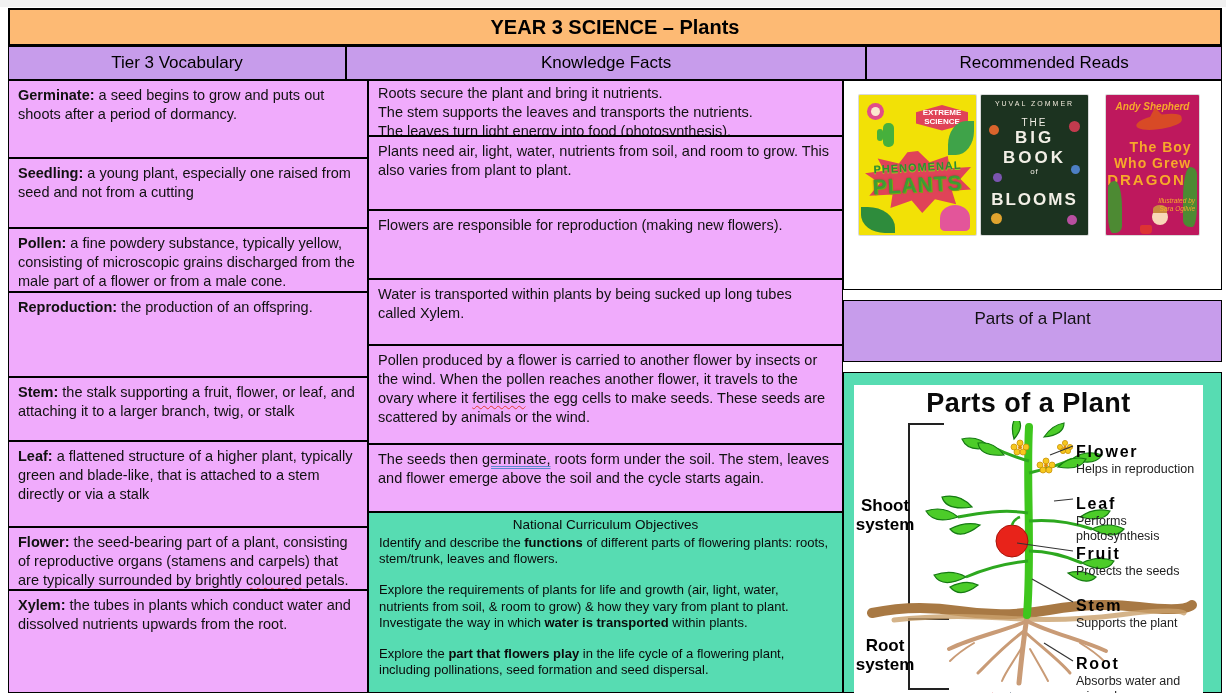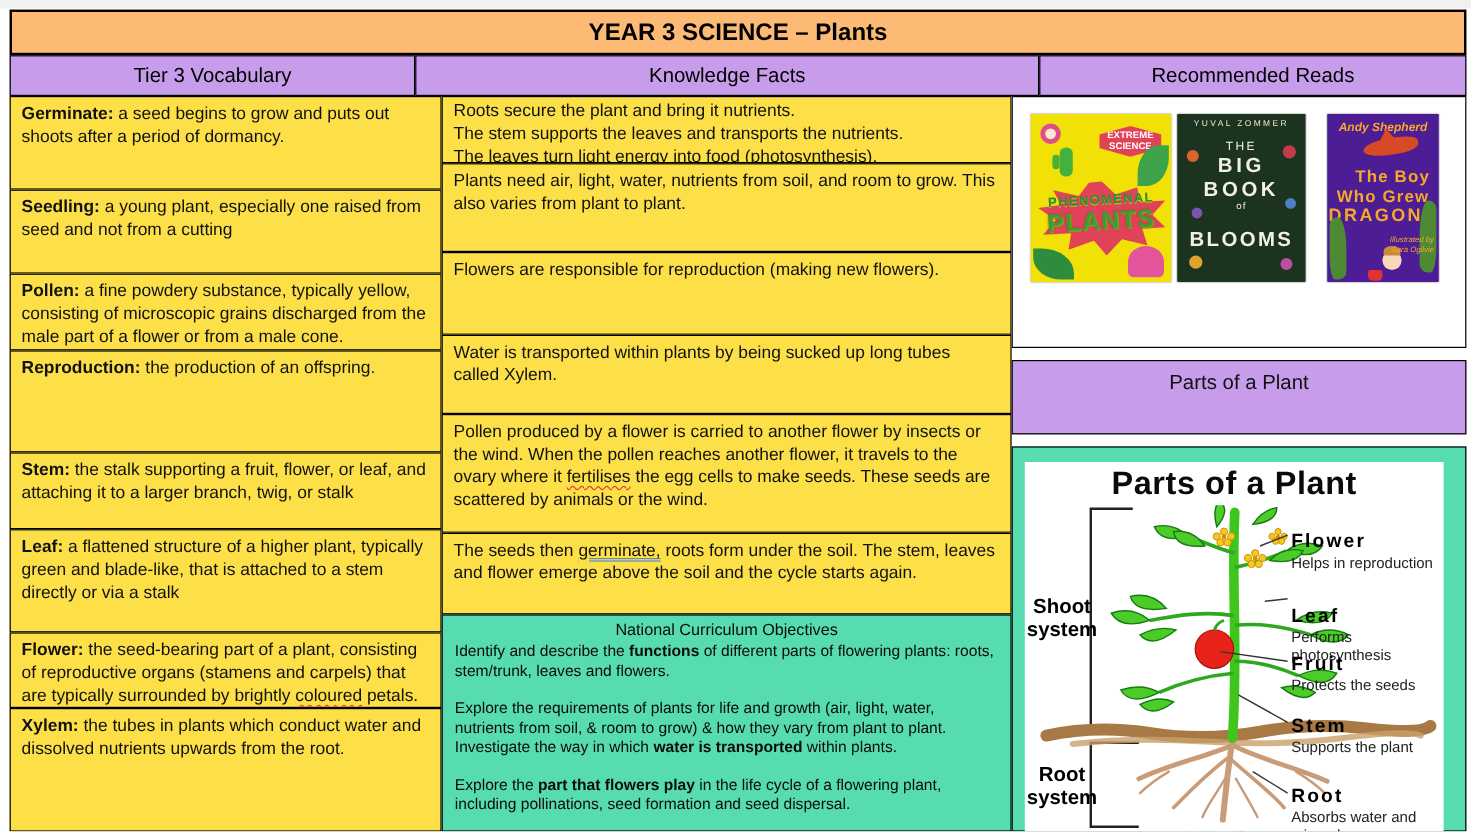--- a/index.html
+++ b/index.html
@@ -19,21 +19,21 @@
     background:#C79CEB; border:1px solid #000; height:34px;
     display:flex; align-items:center; justify-content:center;
     font-size:17px; color:#000;
   }
   .hc1 { width:360px; } .hc2 { width:554px; } .hc3 { width:379px; }
 
   .body-area { position:absolute; left:8px; top:80px; width:1214px; height:613px; display:flex; }
   .col { display:flex; flex-direction:column; }
   .col1 { width:360px; } .col2 { width:475px; } .col3 { width:379px;gap:10px; }
 
-  .cell { border:1px solid #000; background:#fde047; padding:5px 9px; font-size:14.5px; line-height:1.32; overflow:hidden; }
+  .cell { border:1px solid #000; background:#f0abfc; padding:5px 9px; font-size:14.5px; line-height:1.32; overflow:hidden; }
   .grow { flex:1 1 auto; }
 
   .v0{height:78px}.v1{height:70px}.v2{height:64px}.v3{height:85px}.v4{height:64px}.v5{height:86px}.v6{height:63px}
   .f0{height:56px;padding-top:3px}.f1{height:74px}.f2{height:69px}.f3{height:66px}.f4{height:99px}.f5{height:68px}
 
   b.term { font-weight:700; }
   .spell { text-decoration:underline wavy #e03c31 1px; text-underline-offset:2px; }
   .grammar { text-decoration:underline double #5b8bd0; text-underline-offset:2px; }
 
   .nc-cell { background:#57DCB2; border:1px solid #000; padding:4px 10px 4px 10px; font-size:13px; line-height:1.25; color:#0b0b0b; }
@@ -42,21 +42,21 @@
   .nc-gap { margin-top:15px; }
 
   
   .books-cell { height:210px; border:1px solid #000; background:#fff; position:relative; }
   .banner-cell { height:62px; border:1px solid #000; background:#C79CEB; text-align:center; padding-top:8px; font-size:17px; }
   .diagram-cell { border:1px solid #000; background:#57DCB2; position:relative; }
 
   .book { position:absolute; top:14px; height:140px; overflow:hidden; border-radius:1px; box-shadow:0 0 0 1px rgba(0,0,0,0.15); }
   .book1 { left:15px; width:117px; background:#F2E106; }
   .book2 { left:137px; width:107px; background:#1C3320; }
-  .book3 { left:262px; width:93px; background:#4c1d95; }
+  .book3 { left:262px; width:93px; background:#be185d; }
 
   
   .b1-badge { position:absolute; right:8px; top:10px; width:52px; padding:4px 2px; background:#E04358;
     color:#fff; font-weight:700; font-size:8px; line-height:1.1; text-align:center;
     clip-path:polygon(50% 0,100% 28%,100% 72%,50% 100%,0 72%,0 28%); }
   .b1-star { position:absolute; left:6px; top:56px; width:106px; height:62px; background:#E04358;
     clip-path:polygon(50% 0,61% 18%,78% 8%,80% 28%,100% 26%,90% 45%,100% 62%,82% 64%,86% 86%,66% 78%,54% 100%,44% 80%,24% 92%,26% 70%,4% 72%,14% 52%,0 36%,18% 32%,12% 12%,32% 20%,40% 2%); }
   .b1-t1 { position:absolute; left:0; top:66px; width:100%; text-align:center; color:#2F8C33; font-weight:700; font-size:11px; letter-spacing:1px; transform:rotate(-3deg); text-shadow:0 1px 0 #9c2; }
   .b1-t2 { position:absolute; left:0; top:78px; width:100%; text-align:center; color:#3E9C35; font-weight:700; font-size:21px; letter-spacing:1px; transform:rotate(-3deg); text-shadow:1px 1px 0 #7a1, 0 0 2px #a33; }
   .b1-fruit { position:absolute; left:8px; top:8px; width:17px; height:17px; background:#E14C8A; border-radius:50%; }
@@ -92,21 +92,21 @@
   .b3-boy::after { content:""; position:absolute; left:-12px; top:16px; width:12px; height:9px; background:#D33; border-radius:2px 2px 4px 4px; }
   .b3-illus { position:absolute; right:4px; bottom:22px; width:52px; text-align:right; color:#F7A82A; font-size:6.5px; font-style:italic; line-height:1.2; }
 
   
   .diagram-box { position:absolute; left:10px; top:12px; width:349px; height:320px; background:#fff; }
   .diagram-title { text-align:center; font-size:27px; font-weight:700; letter-spacing:0.5px; padding-top:3px; color:#0a0a0a; }
   .plant-svg { position:absolute; left:0; top:36px; width:349px; height:278px; }
   .plabel { position:absolute; left:222px; width:120px; }
   .plabel-name { font-weight:700; font-size:16px; letter-spacing:1.8px; color:#000; }
   .plabel-desc { font-size:12.5px; line-height:1.18; color:#222; margin-top:1px; }
-  .lf { top:58px; } .ll { top:110px;margin-top:10px; } .lfr { top:160px; } .ls { top:212px; } .lr { top:270px; }
+  .lf { top:58px; } .ll { top:110px; } .lfr { top:160px; } .ls { top:212px; } .lr { top:270px; }
   .sys-label { position:absolute; left:0px; width:62px; text-align:center; font-weight:700; font-size:17px; line-height:1.1; color:#000; }
   .shoot { top:112px; } .root { top:252px; }
   .watermark { position:absolute; left:0; bottom:4px; width:100%; text-align:center; font-size:9px; color:#6b7a8c; }
   .watermark .logo { color:#d23c3c; font-size:9px; }
   .watermark .net { color:#d23c3c; }
 </style>
 </head>
 <body>
 
 <div class="page">

